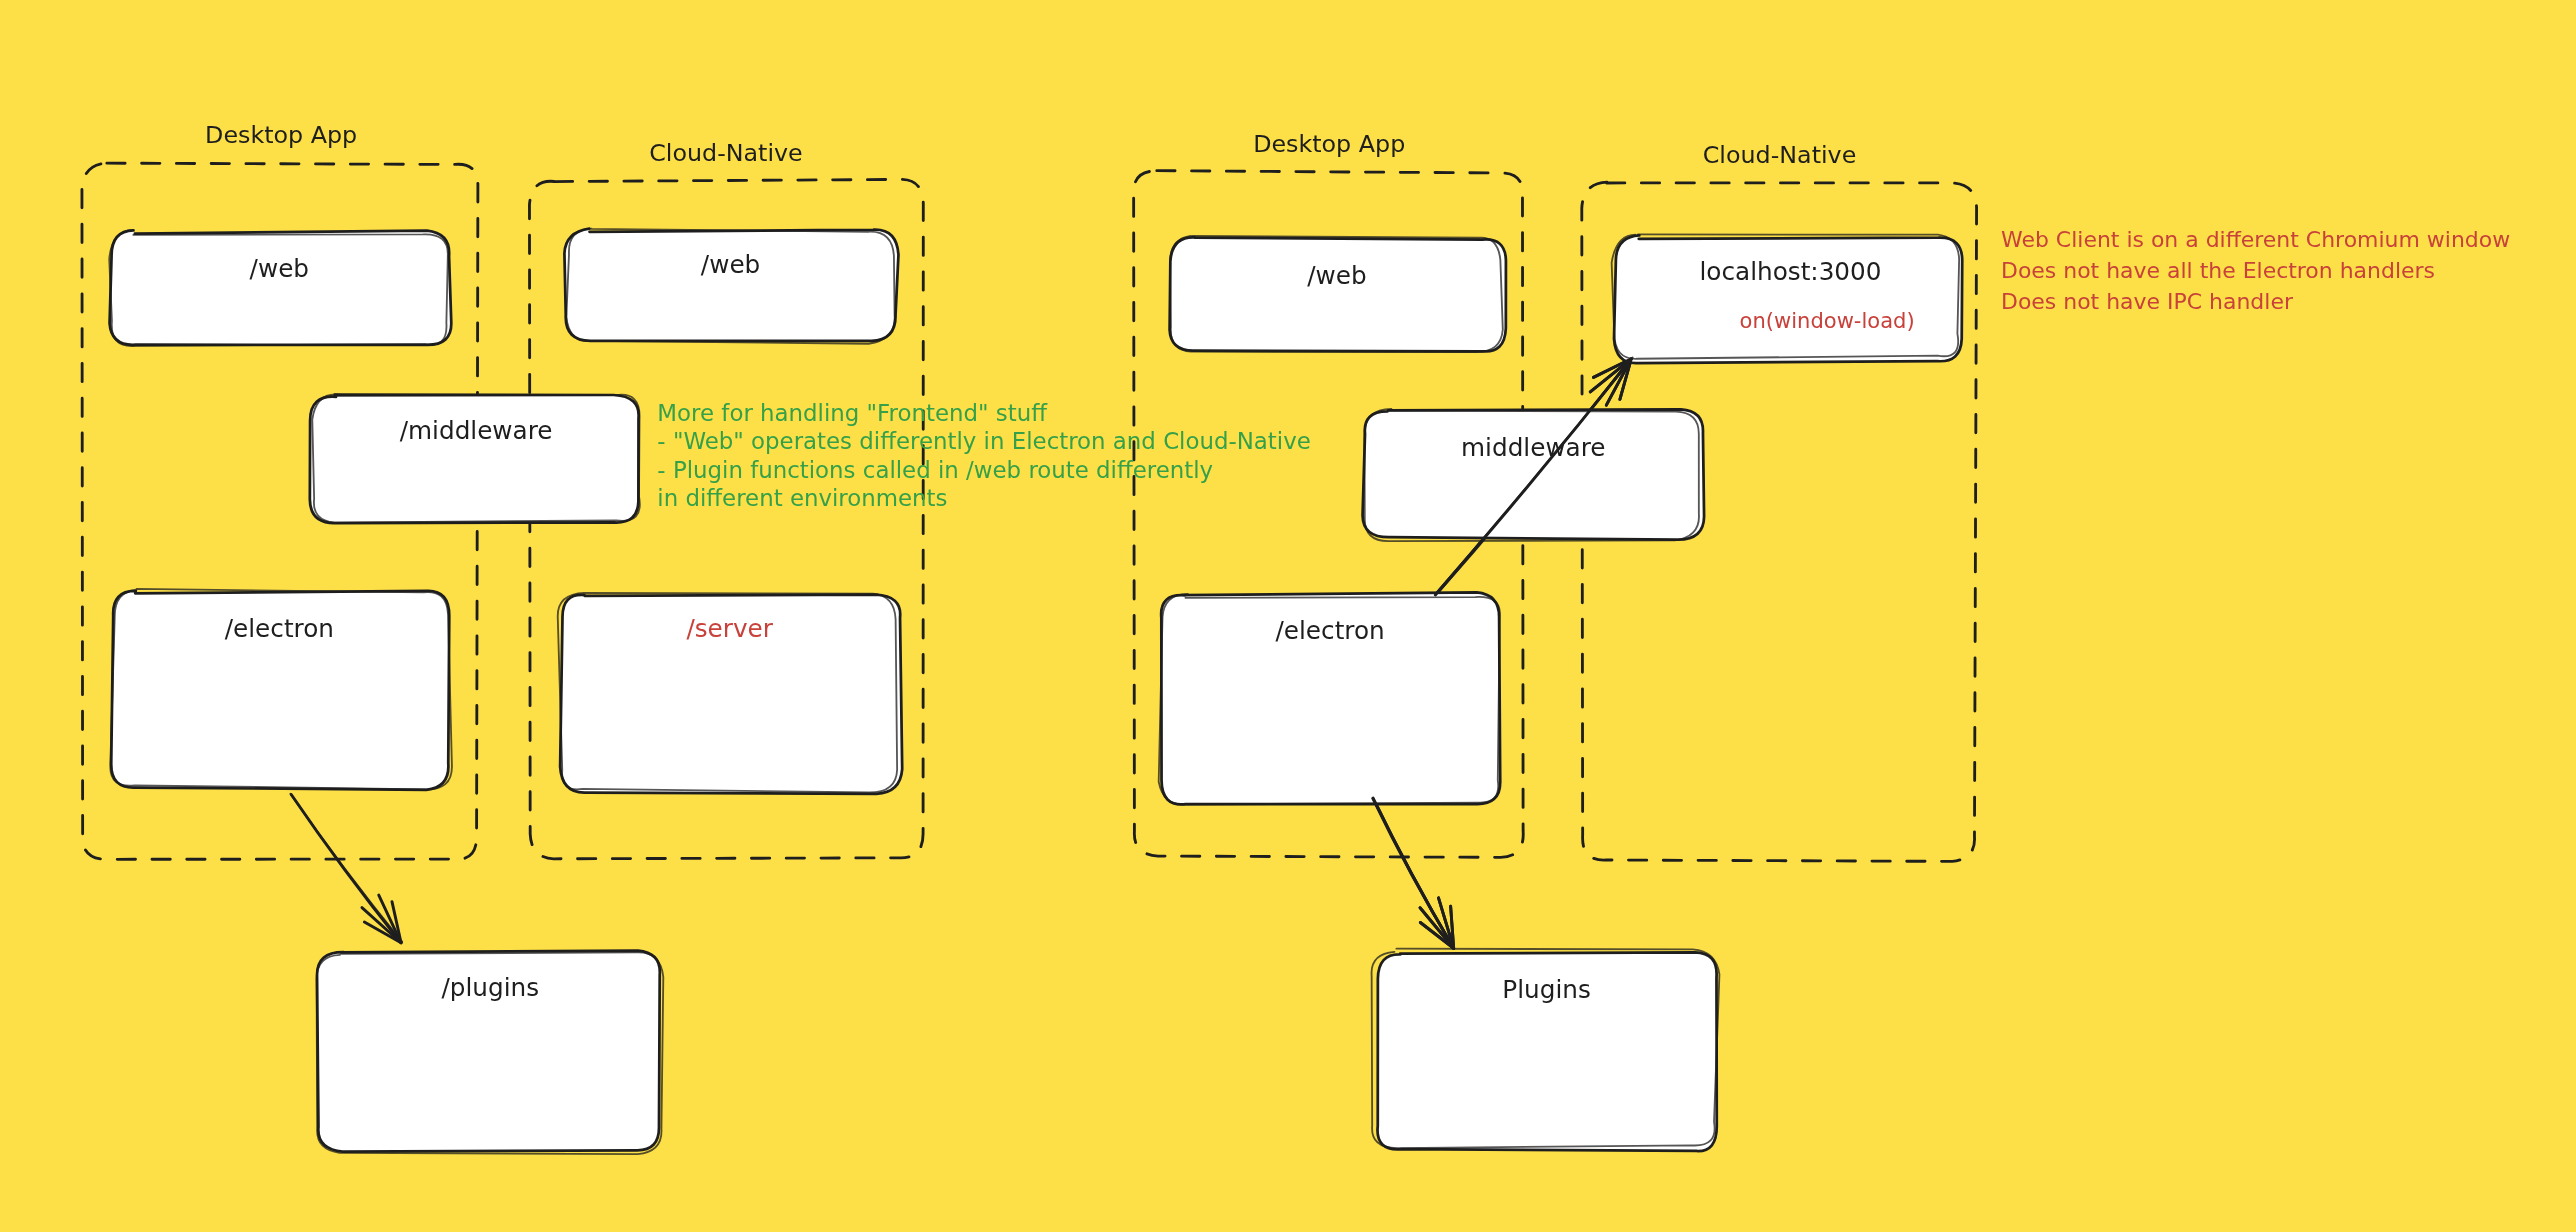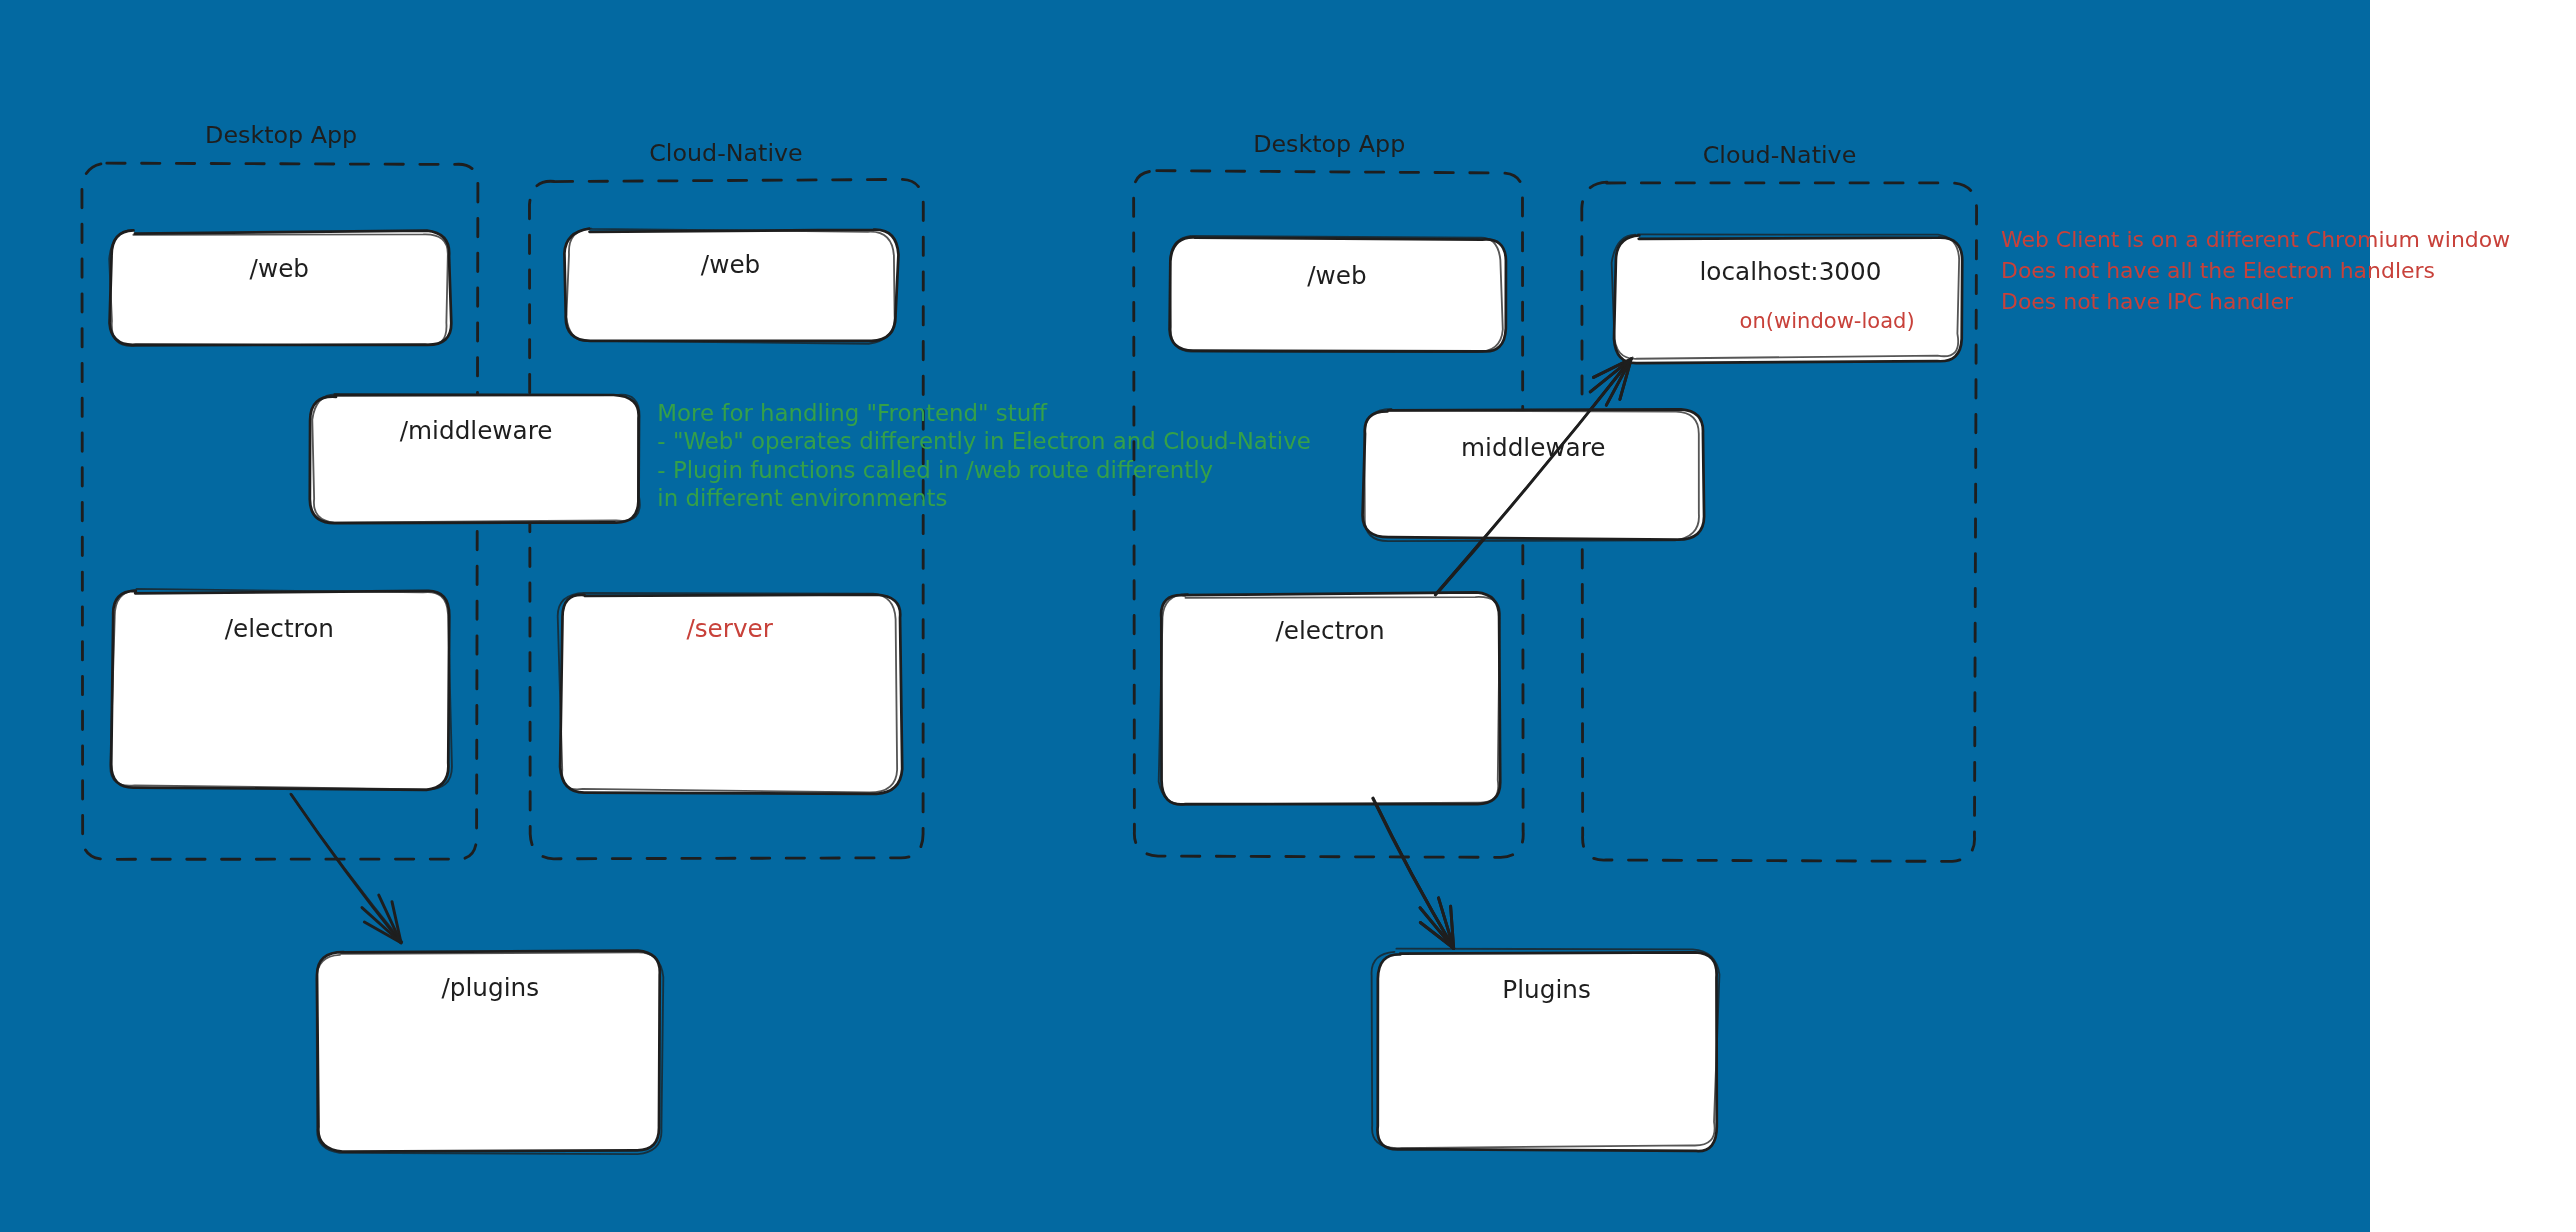--- a/index.html
+++ b/index.html
@@ -1,17 +1,17 @@
 <!DOCTYPE html>
 <html style="font-size:14.6px"><head>
 <meta charset="utf-8">
 <style>
   html,body{margin:0;padding:0;background:#ffffff;}
   body{width:2576px;height:1232px;overflow:hidden;font-family:"DejaVu Sans",sans-serif;}
-  #root{position:relative;width:2370px;height:1232px;background:#0369a1;}
+  #root{position:relative;width:2576px;height:1232px;background:#fde047;}
   svg.layer{position:absolute;left:0;top:0;width:2576px;height:1232px;overflow:visible;}
   .hand{font-family:"DejaVu Sans",sans-serif;}
   text{paint-order:stroke fill;}
   .grp-label{font-size:26px;fill:#1e1e1e;}
   .box-label{font-size:27px;fill:#1e1e1e;}
   .box-label-red{font-size:27px;fill:#c8413a;}
   .sub-red{font-size:23px;fill:#c8413a;}
   .note-green{font-size:25px;fill:#35a049;}
   .note-red{font-size:24px;fill:#c8413a;}
   .dashgrp{fill:none;stroke:#1e1e1e;stroke-width:3.1;stroke-linecap:round;stroke-linejoin:round;stroke-dasharray:20 18;}

